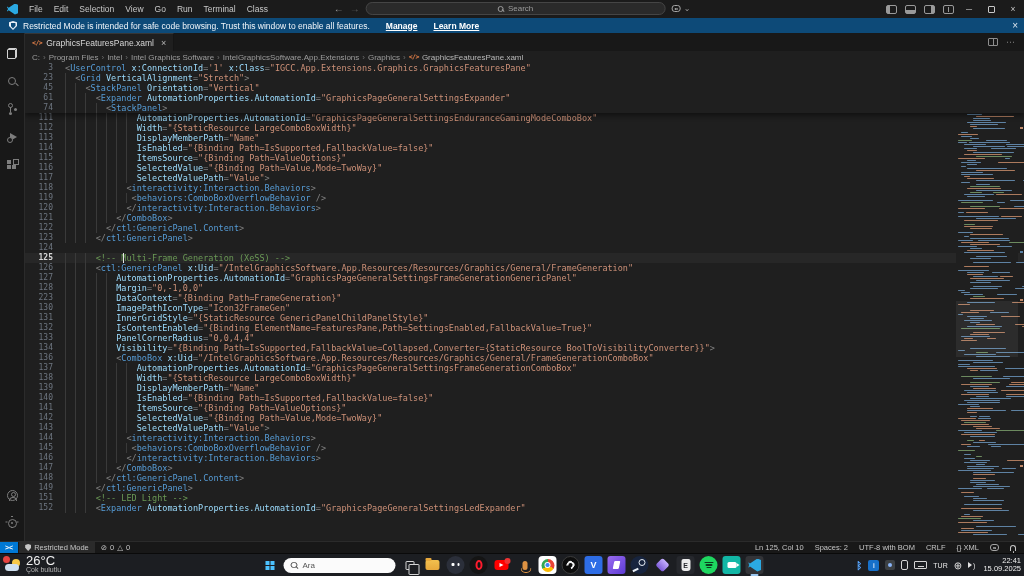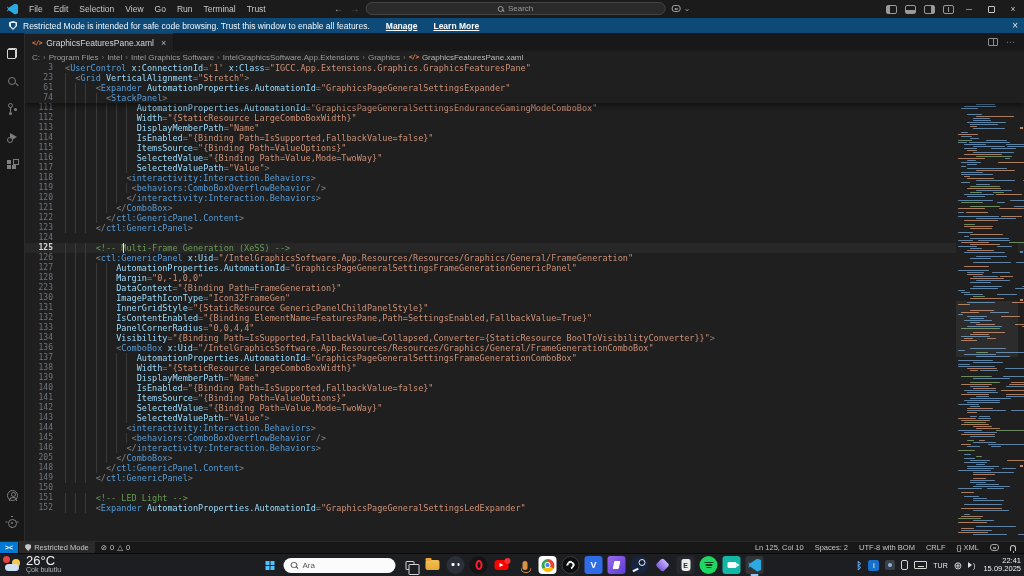--- a/index.html
+++ b/index.html
@@ -194,21 +194,21 @@
   <div id="titlebar">
     <span class="vscode-logo"></span>
     <div id="menus">
         <span>File</span>
         <span>Edit</span>
         <span>Selection</span>
         <span>View</span>
         <span>Go</span>
         <span>Run</span>
         <span>Terminal</span>
-        <span>Trust</span>
+        <span>Class</span>
       </div>
     <div id="tb-center">
       <span class="nav-arrow">←</span>
       <span class="nav-arrow dim">→</span>
       <div id="cmd-center">
         <span class="mag"></span>
         <span>Search</span>
       </div>
       <div id="copilot-chip">
         <span class="cop-face"></span>
@@ -293,20 +293,21 @@
           <span class="sep">›</span>
           <span class="crumb">Graphics</span>
           <span class="sep">›</span>
           <span class="crumb-last"><span class="xaml-ic">&lt;/&gt;</span>GraphicsFeaturesPane.xaml</span>
         </div>
 
       <div id="editor">
         <div id="sticky">
             <div class="crow"><span class="ln">3</span><span class="ctext"><span class="pun">&lt;</span><span class="tag">UserControl</span> <span class="attr">x:ConnectionId</span><span class="pun">=</span><span class="str">'1'</span> <span class="attr">x:Class</span><span class="pun">=</span><span class="str">"IGCC.App.Extensions.Graphics.GraphicsFeaturesPane"</span></span></div>
             <div class="crow"><span class="ln">23</span><span class="ctext"><span class="ind">  </span><span class="pun">&lt;</span><span class="tag">Grid</span> <span class="attr">VerticalAlignment</span><span class="pun">=</span><span class="str">"Stretch"</span><span class="pun">&gt;</span></span></div>
+            <div class="crow"><span class="ln">45</span><span class="ctext"><span class="ind">    </span><span class="pun">&lt;</span><span class="tag">StackPanel</span> <span class="attr">Orientation</span><span class="pun">=</span><span class="str">"Vertical"</span></span></div>
             <div class="crow"><span class="ln">61</span><span class="ctext"><span class="ind">      </span><span class="pun">&lt;</span><span class="tag">Expander</span> <span class="attr">AutomationProperties.AutomationId</span><span class="pun">=</span><span class="str">"GraphicsPageGeneralSettingsExpander"</span></span></div>
             <div class="crow"><span class="ln">74</span><span class="ctext"><span class="ind">        </span><span class="pun">&lt;</span><span class="tag">StackPanel</span><span class="pun">&gt;</span></span></div>
           </div>
         <div id="code-lines">
             <div class="crow"><span class="ln">111</span><span class="ctext"><span class="ind">              </span><span class="attr">AutomationProperties.AutomationId</span><span class="pun">=</span><span class="str">"GraphicsPageGeneralSettingsEnduranceGamingModeComboBox"</span></span></div>
             <div class="crow"><span class="ln">112</span><span class="ctext"><span class="ind">              </span><span class="attr">Width</span><span class="pun">=</span><span class="str">"{StaticResource LargeComboBoxWidth}"</span></span></div>
             <div class="crow"><span class="ln">113</span><span class="ctext"><span class="ind">              </span><span class="attr">DisplayMemberPath</span><span class="pun">=</span><span class="str">"Name"</span></span></div>
             <div class="crow"><span class="ln">114</span><span class="ctext"><span class="ind">              </span><span class="attr">IsEnabled</span><span class="pun">=</span><span class="str">"{Binding Path=IsSupported,FallbackValue=false}"</span></span></div>
             <div class="crow"><span class="ln">115</span><span class="ctext"><span class="ind">              </span><span class="attr">ItemsSource</span><span class="pun">=</span><span class="str">"{Binding Path=ValueOptions}"</span></span></div>
             <div class="crow"><span class="ln">116</span><span class="ctext"><span class="ind">              </span><span class="attr">SelectedValue</span><span class="pun">=</span><span class="str">"{Binding Path=Value,Mode=TwoWay}"</span></span></div>
@@ -332,24 +333,23 @@
             <div class="crow"><span class="ln">137</span><span class="ctext"><span class="ind">              </span><span class="attr">AutomationProperties.AutomationId</span><span class="pun">=</span><span class="str">"GraphicsPageGeneralSettingsFrameGenerationComboBox"</span></span></div>
             <div class="crow"><span class="ln">138</span><span class="ctext"><span class="ind">              </span><span class="attr">Width</span><span class="pun">=</span><span class="str">"{StaticResource LargeComboBoxWidth}"</span></span></div>
             <div class="crow"><span class="ln">139</span><span class="ctext"><span class="ind">              </span><span class="attr">DisplayMemberPath</span><span class="pun">=</span><span class="str">"Name"</span></span></div>
             <div class="crow"><span class="ln">140</span><span class="ctext"><span class="ind">              </span><span class="attr">IsEnabled</span><span class="pun">=</span><span class="str">"{Binding Path=IsSupported,FallbackValue=false}"</span></span></div>
             <div class="crow"><span class="ln">141</span><span class="ctext"><span class="ind">              </span><span class="attr">ItemsSource</span><span class="pun">=</span><span class="str">"{Binding Path=ValueOptions}"</span></span></div>
             <div class="crow"><span class="ln">142</span><span class="ctext"><span class="ind">              </span><span class="attr">SelectedValue</span><span class="pun">=</span><span class="str">"{Binding Path=Value,Mode=TwoWay}"</span></span></div>
             <div class="crow"><span class="ln">143</span><span class="ctext"><span class="ind">              </span><span class="attr">SelectedValuePath</span><span class="pun">=</span><span class="str">"Value"</span><span class="pun">&gt;</span></span></div>
             <div class="crow"><span class="ln">144</span><span class="ctext"><span class="ind">            </span><span class="pun">&lt;</span><span class="tag">interactivity:Interaction.Behaviors</span><span class="pun">&gt;</span></span></div>
             <div class="crow"><span class="ln">145</span><span class="ctext"><span class="ind">             </span><span class="pun">&lt;</span><span class="tag">behaviors:ComboBoxOverflowBehavior</span> <span class="pun">/&gt;</span></span></div>
             <div class="crow"><span class="ln">146</span><span class="ctext"><span class="ind">            </span><span class="pun">&lt;/</span><span class="tag">interactivity:Interaction.Behaviors</span><span class="pun">&gt;</span></span></div>
-            <div class="crow"><span class="ln">205</span><span class="ctext"><span class="ind">          </span><span class="pun">&lt;/</span><span class="tag">ComboBox</span><span class="pun">&gt;</span></span></div>
+            <div class="crow"><span class="ln">147</span><span class="ctext"><span class="ind">          </span><span class="pun">&lt;/</span><span class="tag">ComboBox</span><span class="pun">&gt;</span></span></div>
             <div class="crow"><span class="ln">148</span><span class="ctext"><span class="ind">        </span><span class="pun">&lt;/</span><span class="tag">ctl:GenericPanel.Content</span><span class="pun">&gt;</span></span></div>
             <div class="crow"><span class="ln">149</span><span class="ctext"><span class="ind">      </span><span class="pun">&lt;/</span><span class="tag">ctl:GenericPanel</span><span class="pun">&gt;</span></span></div>
-            <div class="crow"><span class="ln">150</span><span class="ctext"></span></div>
             <div class="crow"><span class="ln">151</span><span class="ctext"><span class="ind">      </span><span class="com">&lt;!-- LED Light --&gt;</span></span></div>
             <div class="crow"><span class="ln">152</span><span class="ctext"><span class="ind">      </span><span class="pun">&lt;</span><span class="tag">Expander</span> <span class="attr">AutomationProperties.AutomationId</span><span class="pun">=</span><span class="str">"GraphicsPageGeneralSettingsLedExpander"</span></span></div>
           </div>
 
         <div id="minimap">
           <div id="mm-content">
               <div class="mmrow">
                 <span style="background: rgba(106, 148, 187, 0.85); margin-left: 20px; width: 29.1987px;"></span>
               </div>
               <div class="mmrow"></div>

